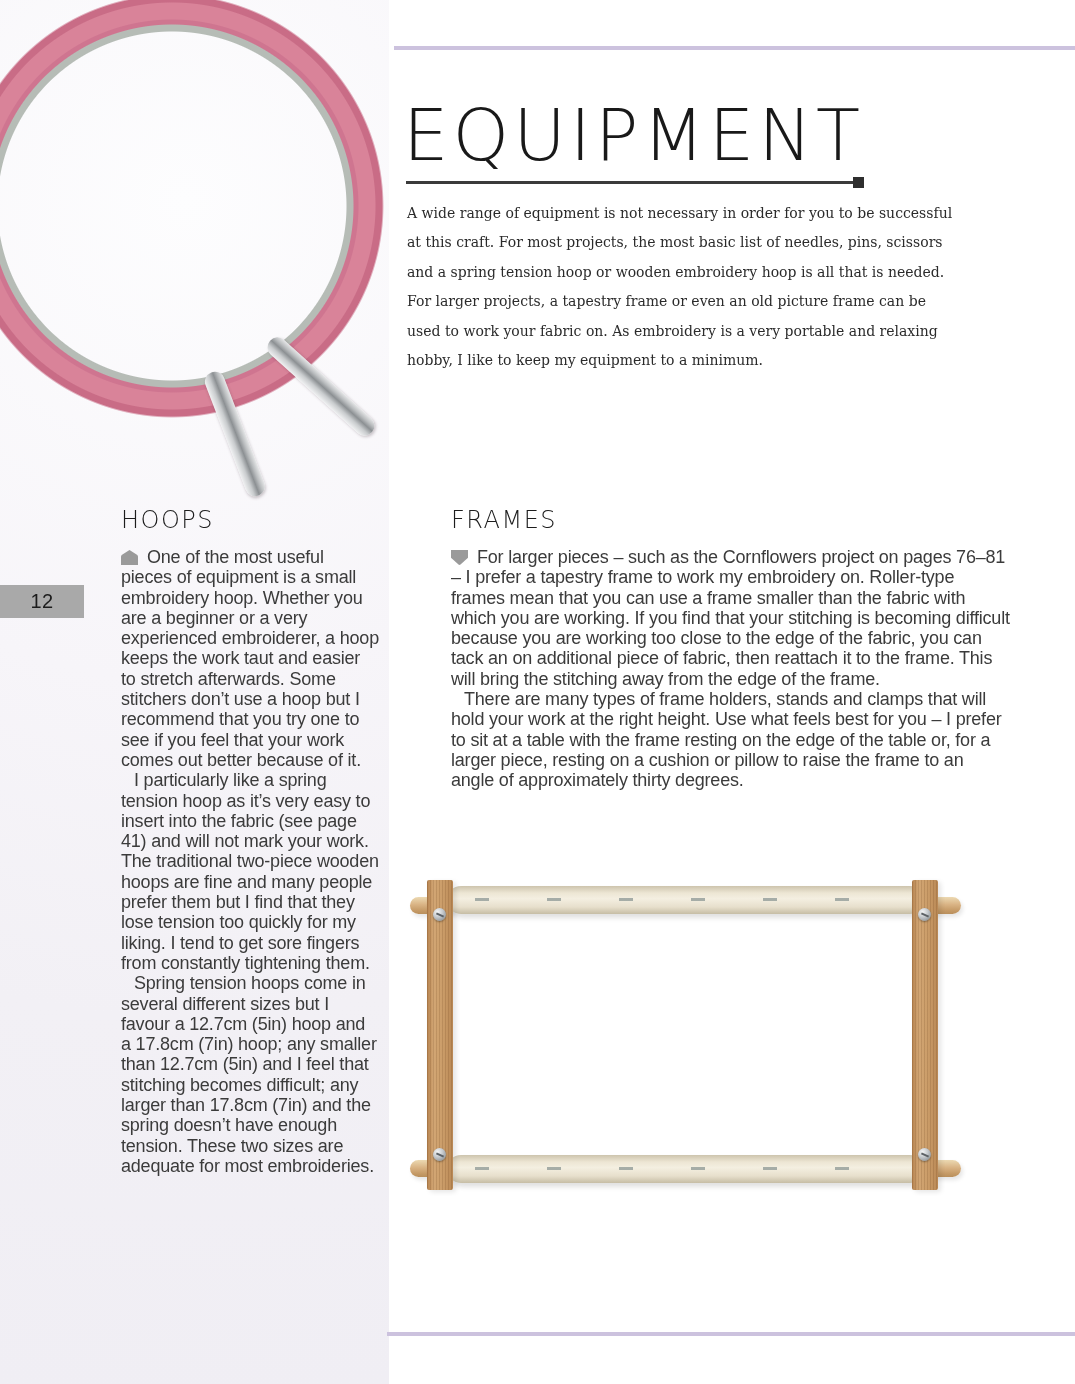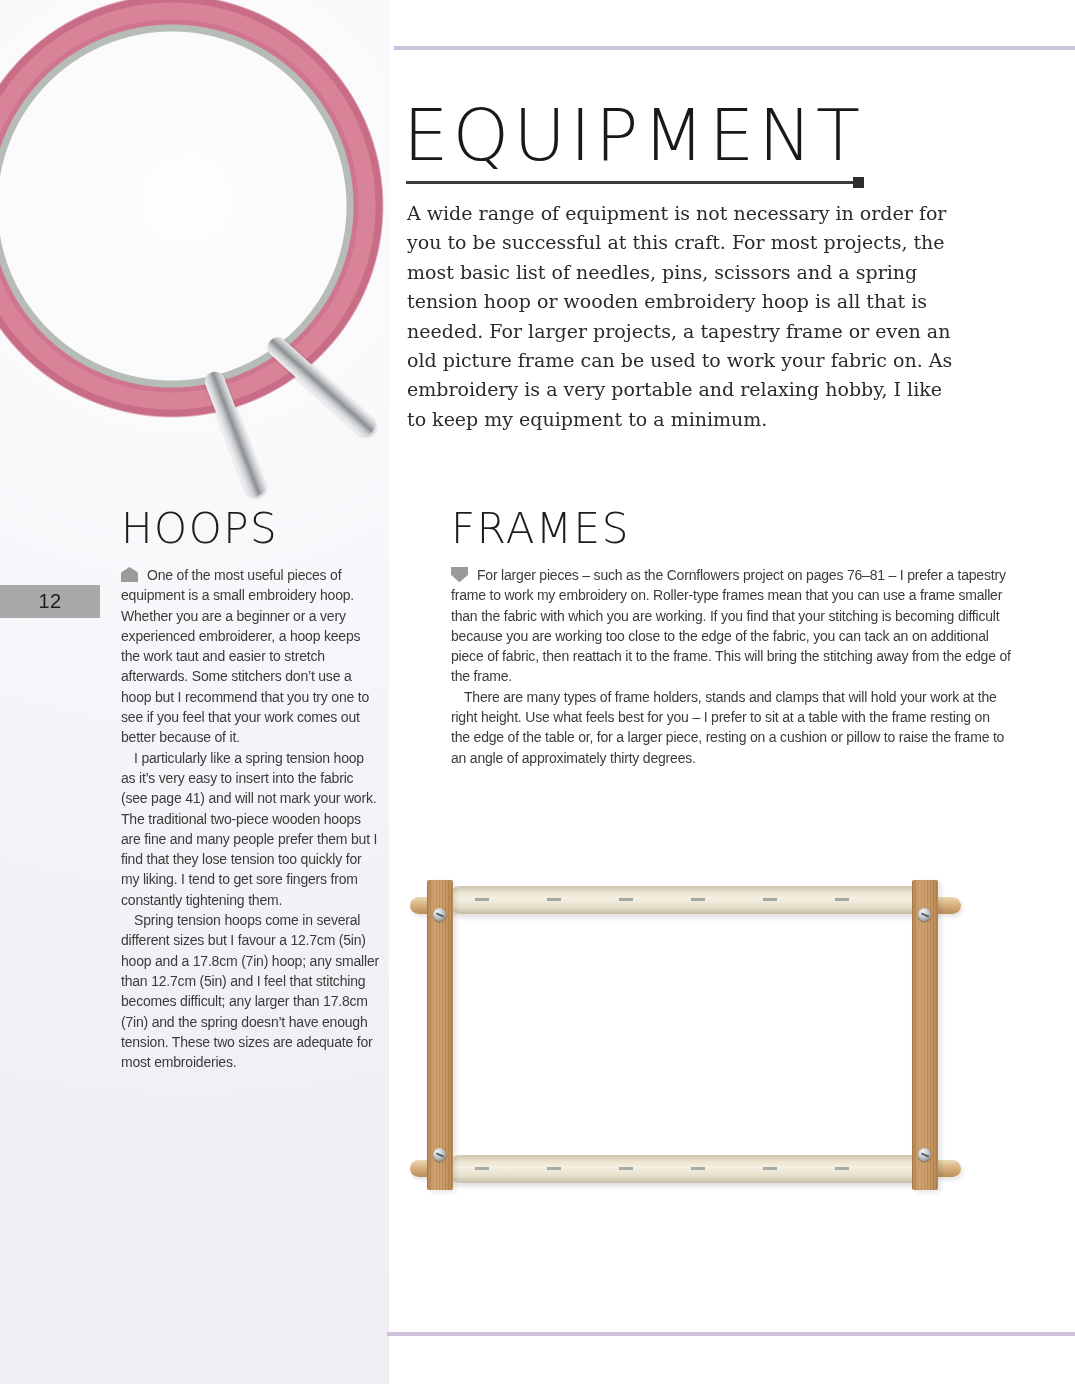--- a/index.html
+++ b/index.html
@@ -29,50 +29,50 @@
   }
   .prong{
     position:absolute;width:20px;border-radius:10px;
     background:linear-gradient(90deg,#f0f1f2 0%,#c9ccce 30%,#8c9093 55%,#b9bcbe 75%,#e7e8e9 100%);
     box-shadow:0 2px 3px rgba(60,40,50,0.25);
   }
   .prong-left{left:225px;top:368px;height:132px;transform:rotate(-21deg);}
   .prong-right{left:311px;top:318px;height:137px;transform:rotate(-48deg);}
   
   .page-tab{
-    position:absolute;left:0;top:585px;width:100px;height:33px;background:#a9a9a9;
+    position:absolute;left:0;top:585px;width:84px;height:33px;background:#a9a9a9;
     display:flex;align-items:center;justify-content:center;
     font-size:20px;color:#1c1c1c;letter-spacing:0.5px;
   }
   
   .top-rule{position:absolute;left:394px;top:46px;width:681px;height:4px;background:#ccc2de;}
   .bottom-rule{position:absolute;left:387px;top:1332px;width:688px;height:4px;background:#ccc2de;}
   
   .title{
     position:absolute;left:403px;top:84px;
     font-family:"DejaVu Sans","Liberation Sans",sans-serif;
     font-weight:200;font-size:72px;line-height:1.1;letter-spacing:4px;color:#191919;
     white-space:nowrap;
     margin-top:12px;
   }
   .title-rule{position:absolute;left:406px;top:181px;width:448px;height:3px;background:#3b3b3b;}
   .title-rule .end-square{position:absolute;left:447px;top:-4px;width:11px;height:11px;background:#2e2e2e;}
   .intro{
     position:absolute;left:407px;top:199px;width:556px;
     font-family:"DejaVu Serif","Liberation Serif",serif;
-    font-size:19px;line-height:29.4px;color:#2b2b2b;
+    font-size:14px;line-height:29.4px;color:#2b2b2b;
   }
   
   .section-heading{
     font-family:"DejaVu Sans","Liberation Sans",sans-serif;
-    font-weight:200;font-size:42px;line-height:1;letter-spacing:1.5px;color:#1d1d1d;
+    font-weight:200;font-size:24px;line-height:1;letter-spacing:1.5px;color:#1d1d1d;
     margin:0 0 15px 0;
   }
   
-  .body-copy p{margin:0;font-size:14px;line-height:20.3px;letter-spacing:-0.2px;color:#3b3b3b;}
+  .body-copy p{margin:0;font-size:18px;line-height:20.3px;letter-spacing:-0.2px;color:#3b3b3b;}
   .body-copy p.indent{text-indent:13px;}
   .hoops-section{position:absolute;left:121px;top:508px;width:258px;}
   .frames-section{position:absolute;left:407px;top:508px;width:560px;margin-left:44px;}
   .marker{display:inline-block;background:#9a9a9a;margin-right:9px;vertical-align:-2px;}
   .house-icon{width:17px;height:15px;clip-path:polygon(50% 0%,96% 34%,100% 42%,100% 100%,0% 100%,0% 42%,4% 34%);}
   .shield-icon{width:17px;height:15px;clip-path:polygon(0% 0%,100% 0%,100% 52%,56% 96%,50% 100%,44% 96%,0% 52%);}
   .italic{}
   
   .frame-photo{position:absolute;left:407px;top:874px;width:557px;height:330px;}
   .dowel{

